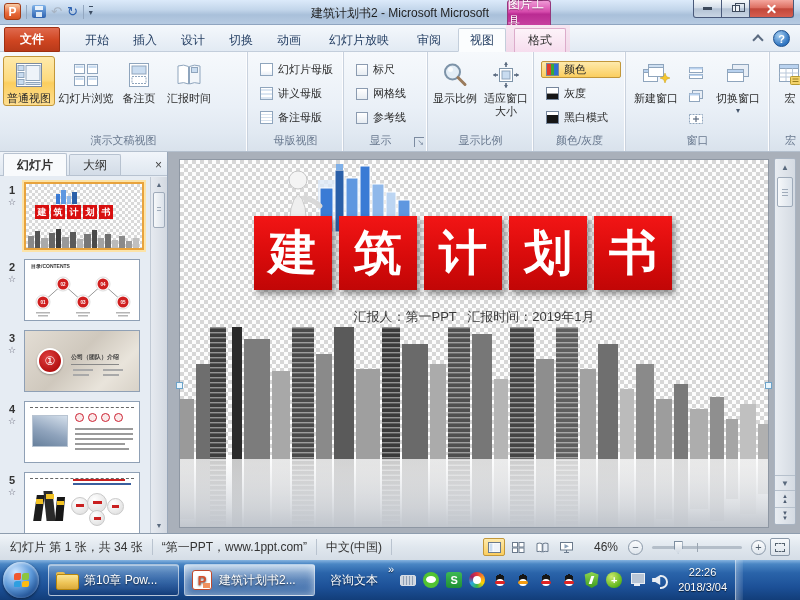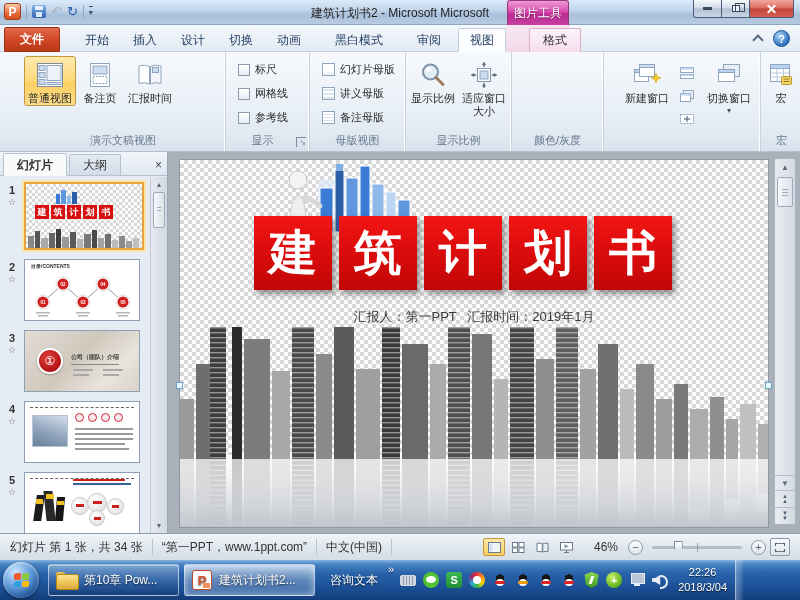--- a/index.html
+++ b/index.html
@@ -14,21 +14,21 @@
 .ppt-appicon{width:17px;height:17px;background:linear-gradient(#f8cda8,#e86a3c 60%,#d4511f);border:1px solid #a33c17;border-radius:3px;color:#fff;font-weight:bold;font-size:12px;display:flex;align-items:center;justify-content:center;}
 .qat-sep{width:1px;height:14px;background:#93a7c0;}
 .save-ic{width:14px;height:13px;background:linear-gradient(#7fb2e8,#2e62b0);border-radius:2px;position:relative;}
 .save-ic::before{content:"";position:absolute;left:3px;top:1px;width:8px;height:4px;background:#e8f1fa;}
 .save-ic::after{content:"";position:absolute;left:4px;bottom:1px;width:6px;height:5px;background:#dce9f6;}
 .glyphbtn{font-size:13px;line-height:13px;}
 .undo-ic{color:#a7b3c2;}
 .redo-ic{color:#2e62b0;}
 .qat-drop{font-size:8px;color:#3c4d63;border-top:1px solid #3c4d63;padding-top:1px;}
 #title-text{position:absolute;left:160px;width:480px;top:5px;text-align:center;font-size:12px;color:#1e1e1e;}
-#tool-group{position:absolute;left:507px;top:0;width:62px;height:25px;border-radius:3px 3px 0 0;
+#tool-group{position:absolute;left:507px;top:0;width:44px;height:25px;border-radius:3px 3px 0 0;
  background:linear-gradient(180deg,#ef9ad6 0%,#d64aac 45%,#ba2b92 55%,#c73fa0 100%);
  border:1px solid #94387c;border-bottom:none;color:#fff;font-size:12px;display:flex;align-items:center;justify-content:center;text-shadow:0 1px 1px rgba(0,0,0,.35);}
 .winbtns{position:absolute;right:6px;top:0;display:flex;}
 .winbtn{height:18px;border:1px solid #49597a;border-top:none;display:flex;align-items:center;justify-content:center;
  background:linear-gradient(180deg,#f6f9fb,#d3dde9 45%,#b3c2d4 52%,#c9d6e4);}
 .winbtn.min{width:29px;border-radius:0 0 0 3px;}
 .winbtn.res{width:27px;border-left:none;border-right:none;}
 .winbtn.cls{width:45px;border-radius:0 0 3px 0;background:linear-gradient(180deg,#f4a79e,#dd6f62 45%,#c2473a 52%,#d65e50);}
 .g-min{width:9px;height:3px;background:#3d4a5c;}
 .g-res{width:8px;height:7px;border:1px solid #3d4a5c;position:relative;background:#eef2f6;}
@@ -224,45 +224,64 @@
 </div>
 
 <div id="tabrow">
   <div class="fmt-halo"></div>
   <div class="tab tab-file" style="left:4px;width:56px;">文件</div>
   <div class="tab" style="left:76px;width:42px;">开始</div>
   <div class="tab" style="left:124px;width:42px;">插入</div>
   <div class="tab" style="left:172px;width:42px;">设计</div>
   <div class="tab" style="left:220px;width:42px;">切换</div>
   <div class="tab" style="left:268px;width:42px;">动画</div>
-  <div class="tab" style="left:316px;width:86px;">黑白模式</div>
+  <div class="tab" style="left:316px;width:86px;">幻灯片放映</div>
   <div class="tab" style="left:408px;width:42px;">审阅</div>
   <div class="tab tab-active" style="left:458px;width:48px;">视图</div>
-  <div class="tab tab-format" style="left:529px;width:52px;">格式</div>
+  <div class="tab tab-format" style="left:514px;width:52px;">格式</div>
   <div id="ribbon-min"></div>
   <div id="help-btn">?</div>
 </div>
 
 <div id="ribbon">
 
-  <div class="rgroup" style="width:205px;margin-left:21px;">
+  <div class="rgroup" style="width:248px;">
     <div class="bigrow">
       <div class="bigbtn sel" style="width:52px;">
         <span class="bicon">
           <svg width="26" height="24" viewBox="0 0 26 24">
               <rect x="0.5" y="0.5" width="25" height="23" fill="#fff" stroke="#7a8aa0"></rect>
               <rect x="2" y="2.5" width="6" height="5" fill="#c9dcf0" stroke="#8fa5bd"></rect>
               <rect x="2" y="9.5" width="6" height="5" fill="#c9dcf0" stroke="#8fa5bd"></rect>
               <rect x="2" y="16.5" width="6" height="5" fill="#c9dcf0" stroke="#8fa5bd"></rect>
               <rect x="10" y="2.5" width="14" height="15" fill="#eef3f9" stroke="#8fa5bd"></rect>
               <rect x="10" y="19.5" width="14" height="2" fill="#dce6f0" stroke="#8fa5bd"></rect>
             </svg>
         </span>
         <span>普通视图</span>
       </div>
+      <div class="bigbtn" style="width:58px;">
+        <span class="bicon">
+          <svg width="26" height="24" viewBox="0 0 26 24">
+              <g stroke="#8fa5bd" fill="#fff">
+                <rect x="1.5" y="1.5" width="10" height="9"></rect>
+                <rect x="14.5" y="1.5" width="10" height="9"></rect>
+                <rect x="1.5" y="13.5" width="10" height="9"></rect>
+                <rect x="14.5" y="13.5" width="10" height="9"></rect>
+              </g>
+              <g fill="#c9dcf0">
+                <rect x="2.5" y="2.5" width="8" height="2.5"></rect>
+                <rect x="15.5" y="2.5" width="8" height="2.5"></rect>
+                <rect x="2.5" y="14.5" width="8" height="2.5"></rect>
+                <rect x="15.5" y="14.5" width="8" height="2.5"></rect>
+              </g>
+            </svg>
+        </span>
+        <span>幻灯片浏览</span>
+      </div>
       <div class="bigbtn" style="width:44px;justify-content:space-between;">
         <span class="bicon">
           <svg width="24" height="24" viewBox="0 0 24 24">
               <rect x="2.5" y="0.5" width="19" height="23" fill="#fff" stroke="#8fa5bd"></rect>
               <rect x="5" y="3" width="14" height="8" fill="#c9dcf0" stroke="#8fa5bd"></rect>
               <rect x="5" y="13.5" width="14" height="7" fill="none" stroke="#8fa5bd" stroke-dasharray="2 1"></rect>
             </svg>
         </span>
         <span>备注页</span>
       </div>
@@ -273,55 +292,55 @@
               <path d="M24 3 Q18 1 13.5 3.5 L13.5 21 Q18 18.5 24 20.5 Z" fill="#f2f6fa" stroke="#8fa5bd"></path>
               <rect x="15.5" y="4.5" width="6" height="5" fill="#c9dcf0" stroke="#8fa5bd"></rect>
             </svg>
         </span>
         <span>汇报时间</span>
       </div>
     </div>
     <div class="glabel">演示文稿视图</div>
   </div>
 
+  <div class="rgroup" style="width:96px;">
+    <div class="smallcol">
+      <div class="smallbtn">
+        <span class="ic13" style="background:linear-gradient(#fff 60%,#e8eef6);border-color:#8fa5bd;"></span>
+        <span>幻灯片母版</span>
+      </div>
+      <div class="smallbtn">
+        <span class="ic13" style="background:repeating-linear-gradient(0deg,#dbe6f2 0 2px,#fff 2px 4px);border-color:#8fa5bd;"></span>
+        <span>讲义母版</span>
+      </div>
+      <div class="smallbtn">
+        <span class="ic13" style="background:repeating-linear-gradient(0deg,#fff 0 2px,#d7e2ee 2px 3px);border-color:#8fa5bd;"></span>
+        <span>备注母版</span>
+      </div>
+    </div>
+    <div class="glabel">母版视图</div>
+  </div>
+
   <div class="rgroup" style="width:84px;">
     <div class="smallcol">
       <div class="smallbtn">
         <span class="cbox"></span>
         <span>标尺</span>
       </div>
       <div class="smallbtn">
         <span class="cbox"></span>
         <span>网格线</span>
       </div>
       <div class="smallbtn">
         <span class="cbox"></span>
         <span>参考线</span>
       </div>
     </div>
     <div class="glabel" style="padding-right:10px;">显示</div>
     <div class="launcher">↘</div>
-  </div>
-
-  <div class="rgroup" style="width:96px;">
-    <div class="smallcol">
-      <div class="smallbtn">
-        <span class="ic13" style="background:linear-gradient(#fff 60%,#e8eef6);border-color:#8fa5bd;"></span>
-        <span>幻灯片母版</span>
-      </div>
-      <div class="smallbtn">
-        <span class="ic13" style="background:repeating-linear-gradient(0deg,#dbe6f2 0 2px,#fff 2px 4px);border-color:#8fa5bd;"></span>
-        <span>讲义母版</span>
-      </div>
-      <div class="smallbtn">
-        <span class="ic13" style="background:repeating-linear-gradient(0deg,#fff 0 2px,#d7e2ee 2px 3px);border-color:#8fa5bd;"></span>
-        <span>备注母版</span>
-      </div>
-    </div>
-    <div class="glabel">母版视图</div>
   </div>
 
   <div class="rgroup" style="width:106px;">
     <div class="bigrow">
       <div class="bigbtn" style="width:48px;">
         <span class="bicon">
           <svg width="26" height="26" viewBox="0 0 26 26">
               <circle cx="10.5" cy="10" r="7.5" fill="#e3edf6" stroke="#7d93a8" stroke-width="2"></circle>
               <circle cx="8.5" cy="7.5" r="2.5" fill="#fff" opacity="0.8"></circle>
               <line x1="16" y1="15.5" x2="23" y2="22.5" stroke="#9a7b5c" stroke-width="3" stroke-linecap="round"></line>
@@ -348,24 +367,38 @@
               </g>
             </svg>
         </span>
         <span>适应窗口大小</span>
       </div>
     </div>
     <div class="glabel">显示比例</div>
   </div>
 
   <div class="rgroup" style="width:92px;">
+    <div class="smallcol">
+      <div class="smallbtn sel">
+        <span class="ic13 ic-color"></span>
+        <span>颜色</span>
+      </div>
+      <div class="smallbtn">
+        <span class="ic13 ic-gray"></span>
+        <span>灰度</span>
+      </div>
+      <div class="smallbtn">
+        <span class="ic13 ic-bw"></span>
+        <span>黑白模式</span>
+      </div>
+    </div>
     <div class="glabel">颜色/灰度</div>
   </div>
 
-  <div class="rgroup" style="width:144px;margin-left:13px;">
+  <div class="rgroup" style="width:144px;">
     <div class="bigrow">
       <div class="bigbtn" style="width:54px;">
         <span class="bicon">
           <svg width="28" height="24" viewBox="0 0 28 24">
               <rect x="1.5" y="6.5" width="14" height="12" fill="#fff" stroke="#8fa5bd"></rect>
               <rect x="1.5" y="6.5" width="14" height="3" fill="#b9d2ef" stroke="#8fa5bd"></rect>
               <rect x="6.5" y="1.5" width="15" height="12" fill="#fff" stroke="#8fa5bd"></rect>
               <rect x="6.5" y="1.5" width="15" height="3" fill="#cfe0f2" stroke="#8fa5bd"></rect>
               <polygon points="23,10 24.4,13.6 28,15 24.4,16.4 23,20 21.6,16.4 18,15 21.6,13.6" fill="#f6c62d" stroke="#caa117" stroke-width="0.5"></polygon>
             </svg>
@@ -405,20 +438,21 @@
           <svg width="26" height="24" viewBox="0 0 26 24">
               <rect x="7.5" y="1.5" width="16" height="12" fill="#e8eef6" stroke="#8fa5bd"></rect>
               <rect x="2.5" y="6.5" width="16" height="12" fill="#fff" stroke="#8fa5bd"></rect>
               <rect x="2.5" y="6.5" width="16" height="3" fill="#b9d2ef" stroke="#8fa5bd"></rect>
             </svg>
         </span>
         <span>切换窗口</span>
         <span class="drop-arrow">▾</span>
       </div>
     </div>
+    <div class="glabel">窗口</div>
   </div>
 
   <div class="rgroup" style="width:42px;">
     <div class="bigrow">
       <div class="bigbtn" style="width:34px;">
         <span class="bicon">
           <svg width="26" height="24" viewBox="0 0 26 24">
               <rect x="2.5" y="1.5" width="19" height="17" fill="#fff" stroke="#8fa5bd"></rect>
               <rect x="2.5" y="1.5" width="19" height="4" fill="#b9d2ef" stroke="#8fa5bd"></rect>
               <g stroke="#b9c8da">

